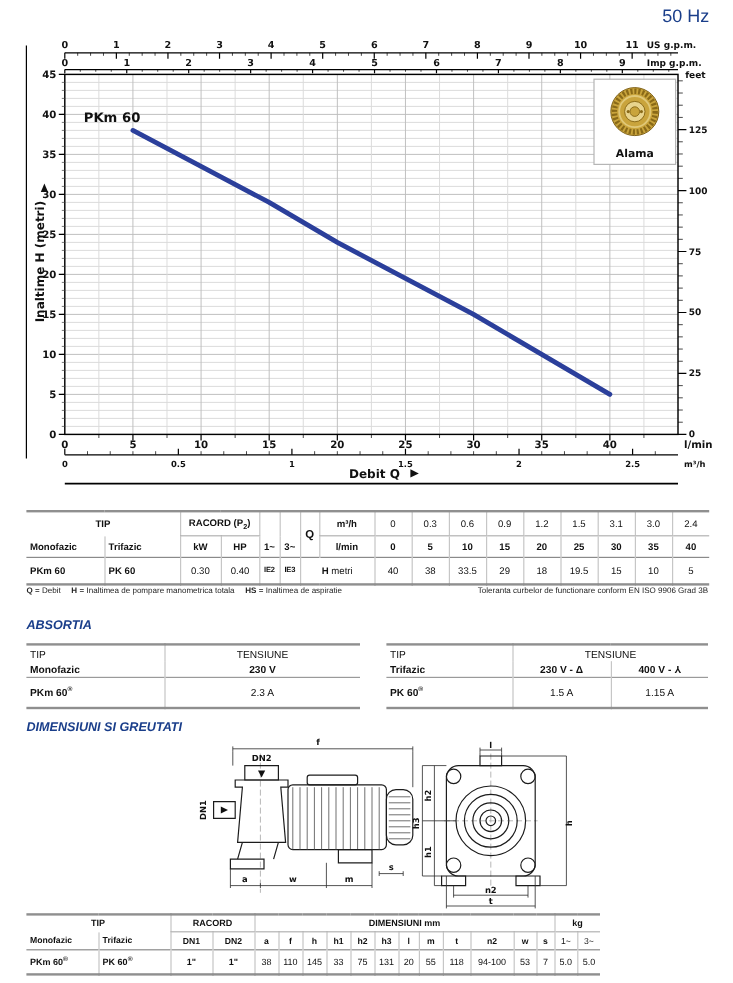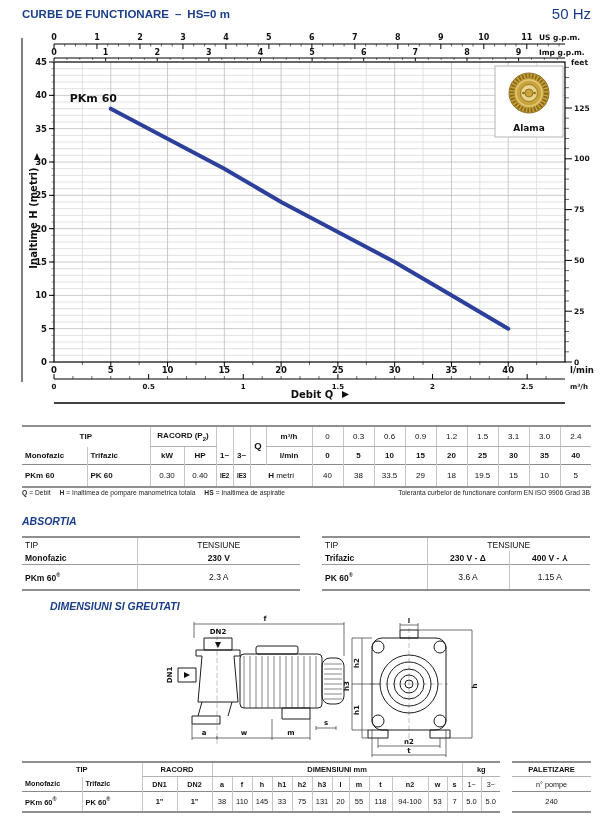--- a/index.html
+++ b/index.html
@@ -47,23 +47,20 @@
   .pal{left:512px;top:761px;width:79px;font-size:7.5px;border-top:2px solid #8f8f8f;border-bottom:2px solid #8f8f8f;}
   .pal tr.r1 td{height:13px;}
   .pal tr.r2 td{height:14px;font-size:7.2px;}
   .pal tr.data td{height:19px;border-top:1.5px solid #8a8a8a;}
 </style>
 </head>
 <body>
 
 <div class="page">
 
-  <div class="hdr blue">
-    <span>CURBE DE FUNCTIONARE</span><span class="dash">–</span><span>HS=0 m</span>
-  </div>
   <div class="hz blue">50 Hz</div>
 
   <svg id="chart" width="611" height="382" viewBox="0 0 611 382">
       <g>
         <line x1="54" y1="325.3333333333333" x2="565" y2="325.3333333333333" stroke="#dadada" stroke-width="0.8"></line>
         <line x1="54" y1="318.6666666666667" x2="565" y2="318.6666666666667" stroke="#dadada" stroke-width="0.8"></line>
         <line x1="54" y1="312" x2="565" y2="312" stroke="#dadada" stroke-width="0.8"></line>
         <line x1="54" y1="305.3333333333333" x2="565" y2="305.3333333333333" stroke="#dadada" stroke-width="0.8"></line>
         <line x1="54" y1="298.6666666666667" x2="565" y2="298.6666666666667" stroke="#bdbdbd" stroke-width="0.8"></line>
         <line x1="54" y1="292" x2="565" y2="292" stroke="#dadada" stroke-width="0.8"></line>
@@ -556,27 +553,27 @@
           <td class="ta-l">TIP</td>
         <td class="vb" colspan="2">TENSIUNE</td>
         </tr>
     <tr>
           <td class="ta-l b">Trifazic</td>
         <td class="vb b">230 V - Δ</td>
         <td class="vb b"><span>400 V - </span><span class="rot-y">Y</span></td>
         </tr>
     <tr class="data">
         <td class="ta-l b"><span>PK 60</span><sup>®</sup></td>
-        <td class="vb">3.6 A</td>
+        <td class="vb">1.5 A</td>
         <td class="vb">1.15 A</td>
         </tr>
   </tbody>
     </table>
 
-  <div class="sect blue" style="left:22px;top:600px;margin-left:28px;">DIMENSIUNI SI GREUTATI</div>
+  <div class="sect blue" style="left:22px;top:600px;">DIMENSIUNI SI GREUTATI</div>
 
   <svg class="tech" style="left:132px;top:612px;" width="238" height="146" viewBox="0 0 238 146">
     <line class="cl" x1="85" y1="16" x2="85" y2="132"></line>
 
     <path class="dim" d="M62,12 H212 M62,10 V14 M212,10 V14 M62,14 V26 M212,14 V44"></path>
     <text x="133" y="9" text-anchor="middle">f</text>
 
     <text x="86" y="22" text-anchor="middle">DN2</text>
     <rect class="outline" x="72" y="26" width="28" height="12"></rect>
     <polygon points="83,30 89,30 86,36" fill="#111"></polygon>
@@ -703,27 +700,14 @@
       <td class="vb">118</td>
       <td class="vb">94-100</td>
       <td class="vb">53</td>
       <td class="vb">7</td>
       <td class="vb">5.0</td>
       <td class="vb">5.0</td>
     </tr>
   </tbody>
     </table>
 
-  <table class="pal">
-    <tbody>
-        <tr class="r1">
-          <td class="ul b">PALETIZARE</td>
-        </tr>
-    <tr class="r2">
-          <td>n° pompe</td>
-        </tr>
-    <tr class="data">
-          <td>240</td>
-        </tr>
-  </tbody>
-    </table>
 
 </div>
 
 </body></html>

